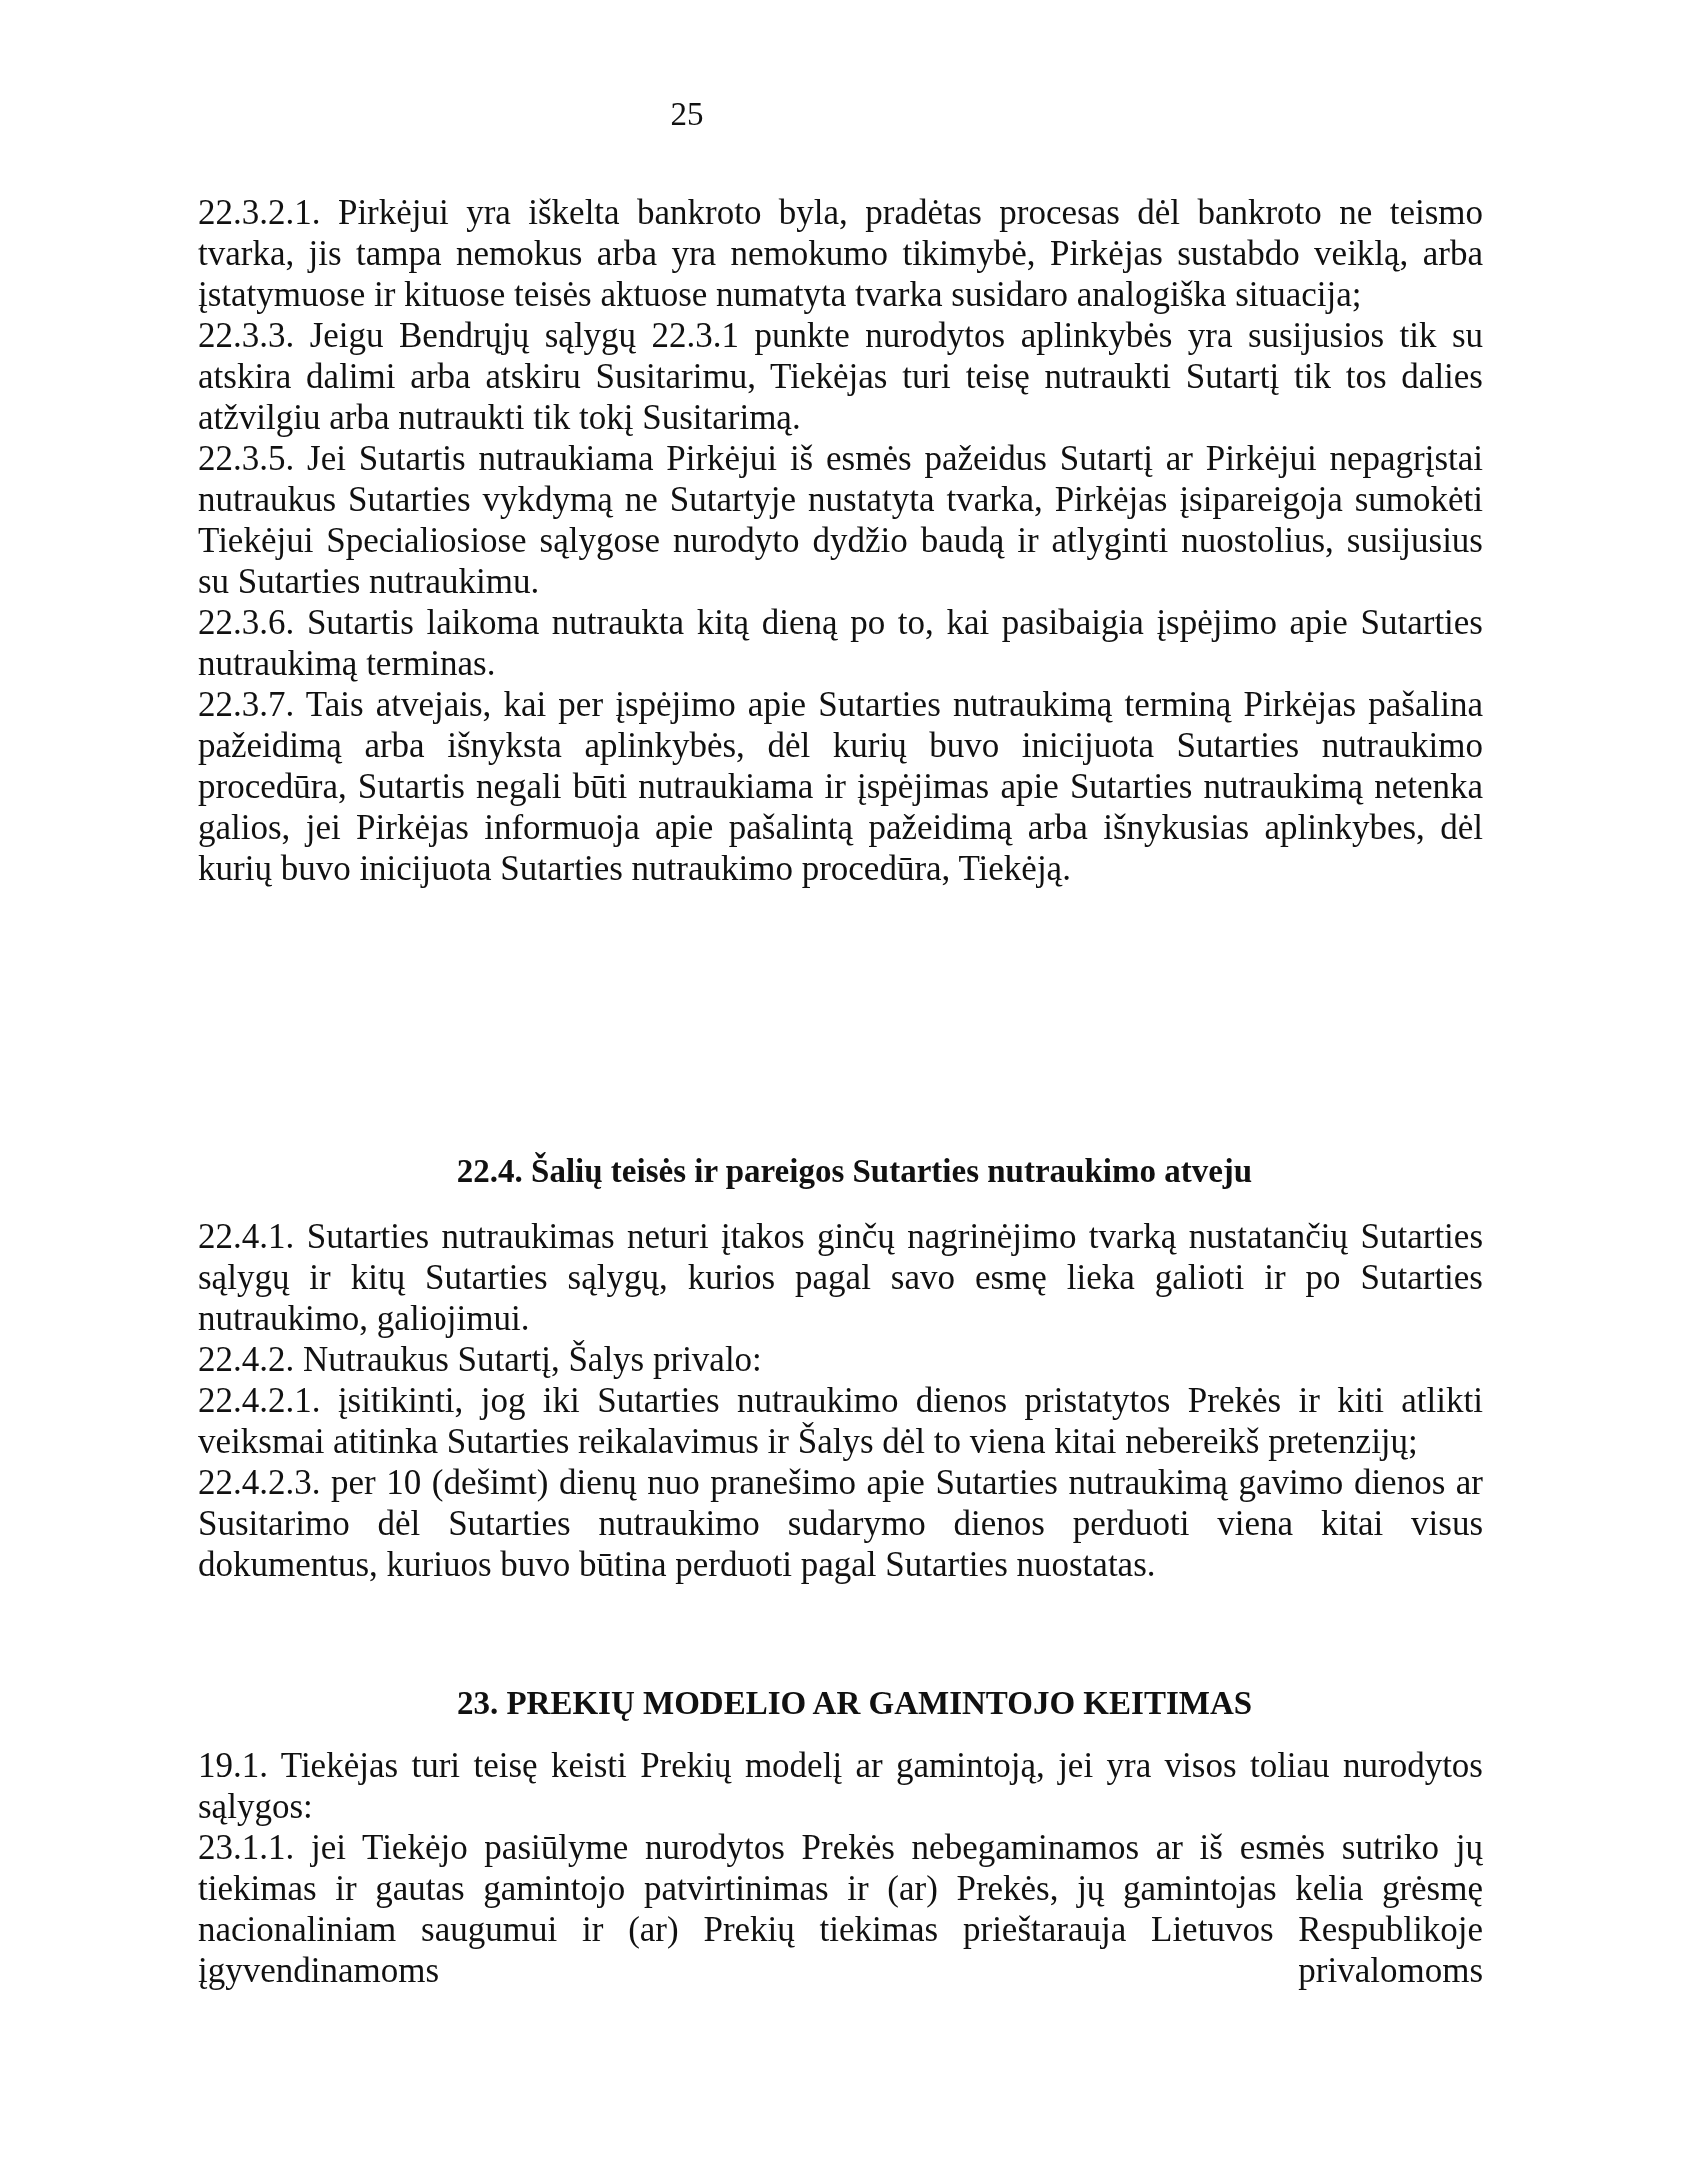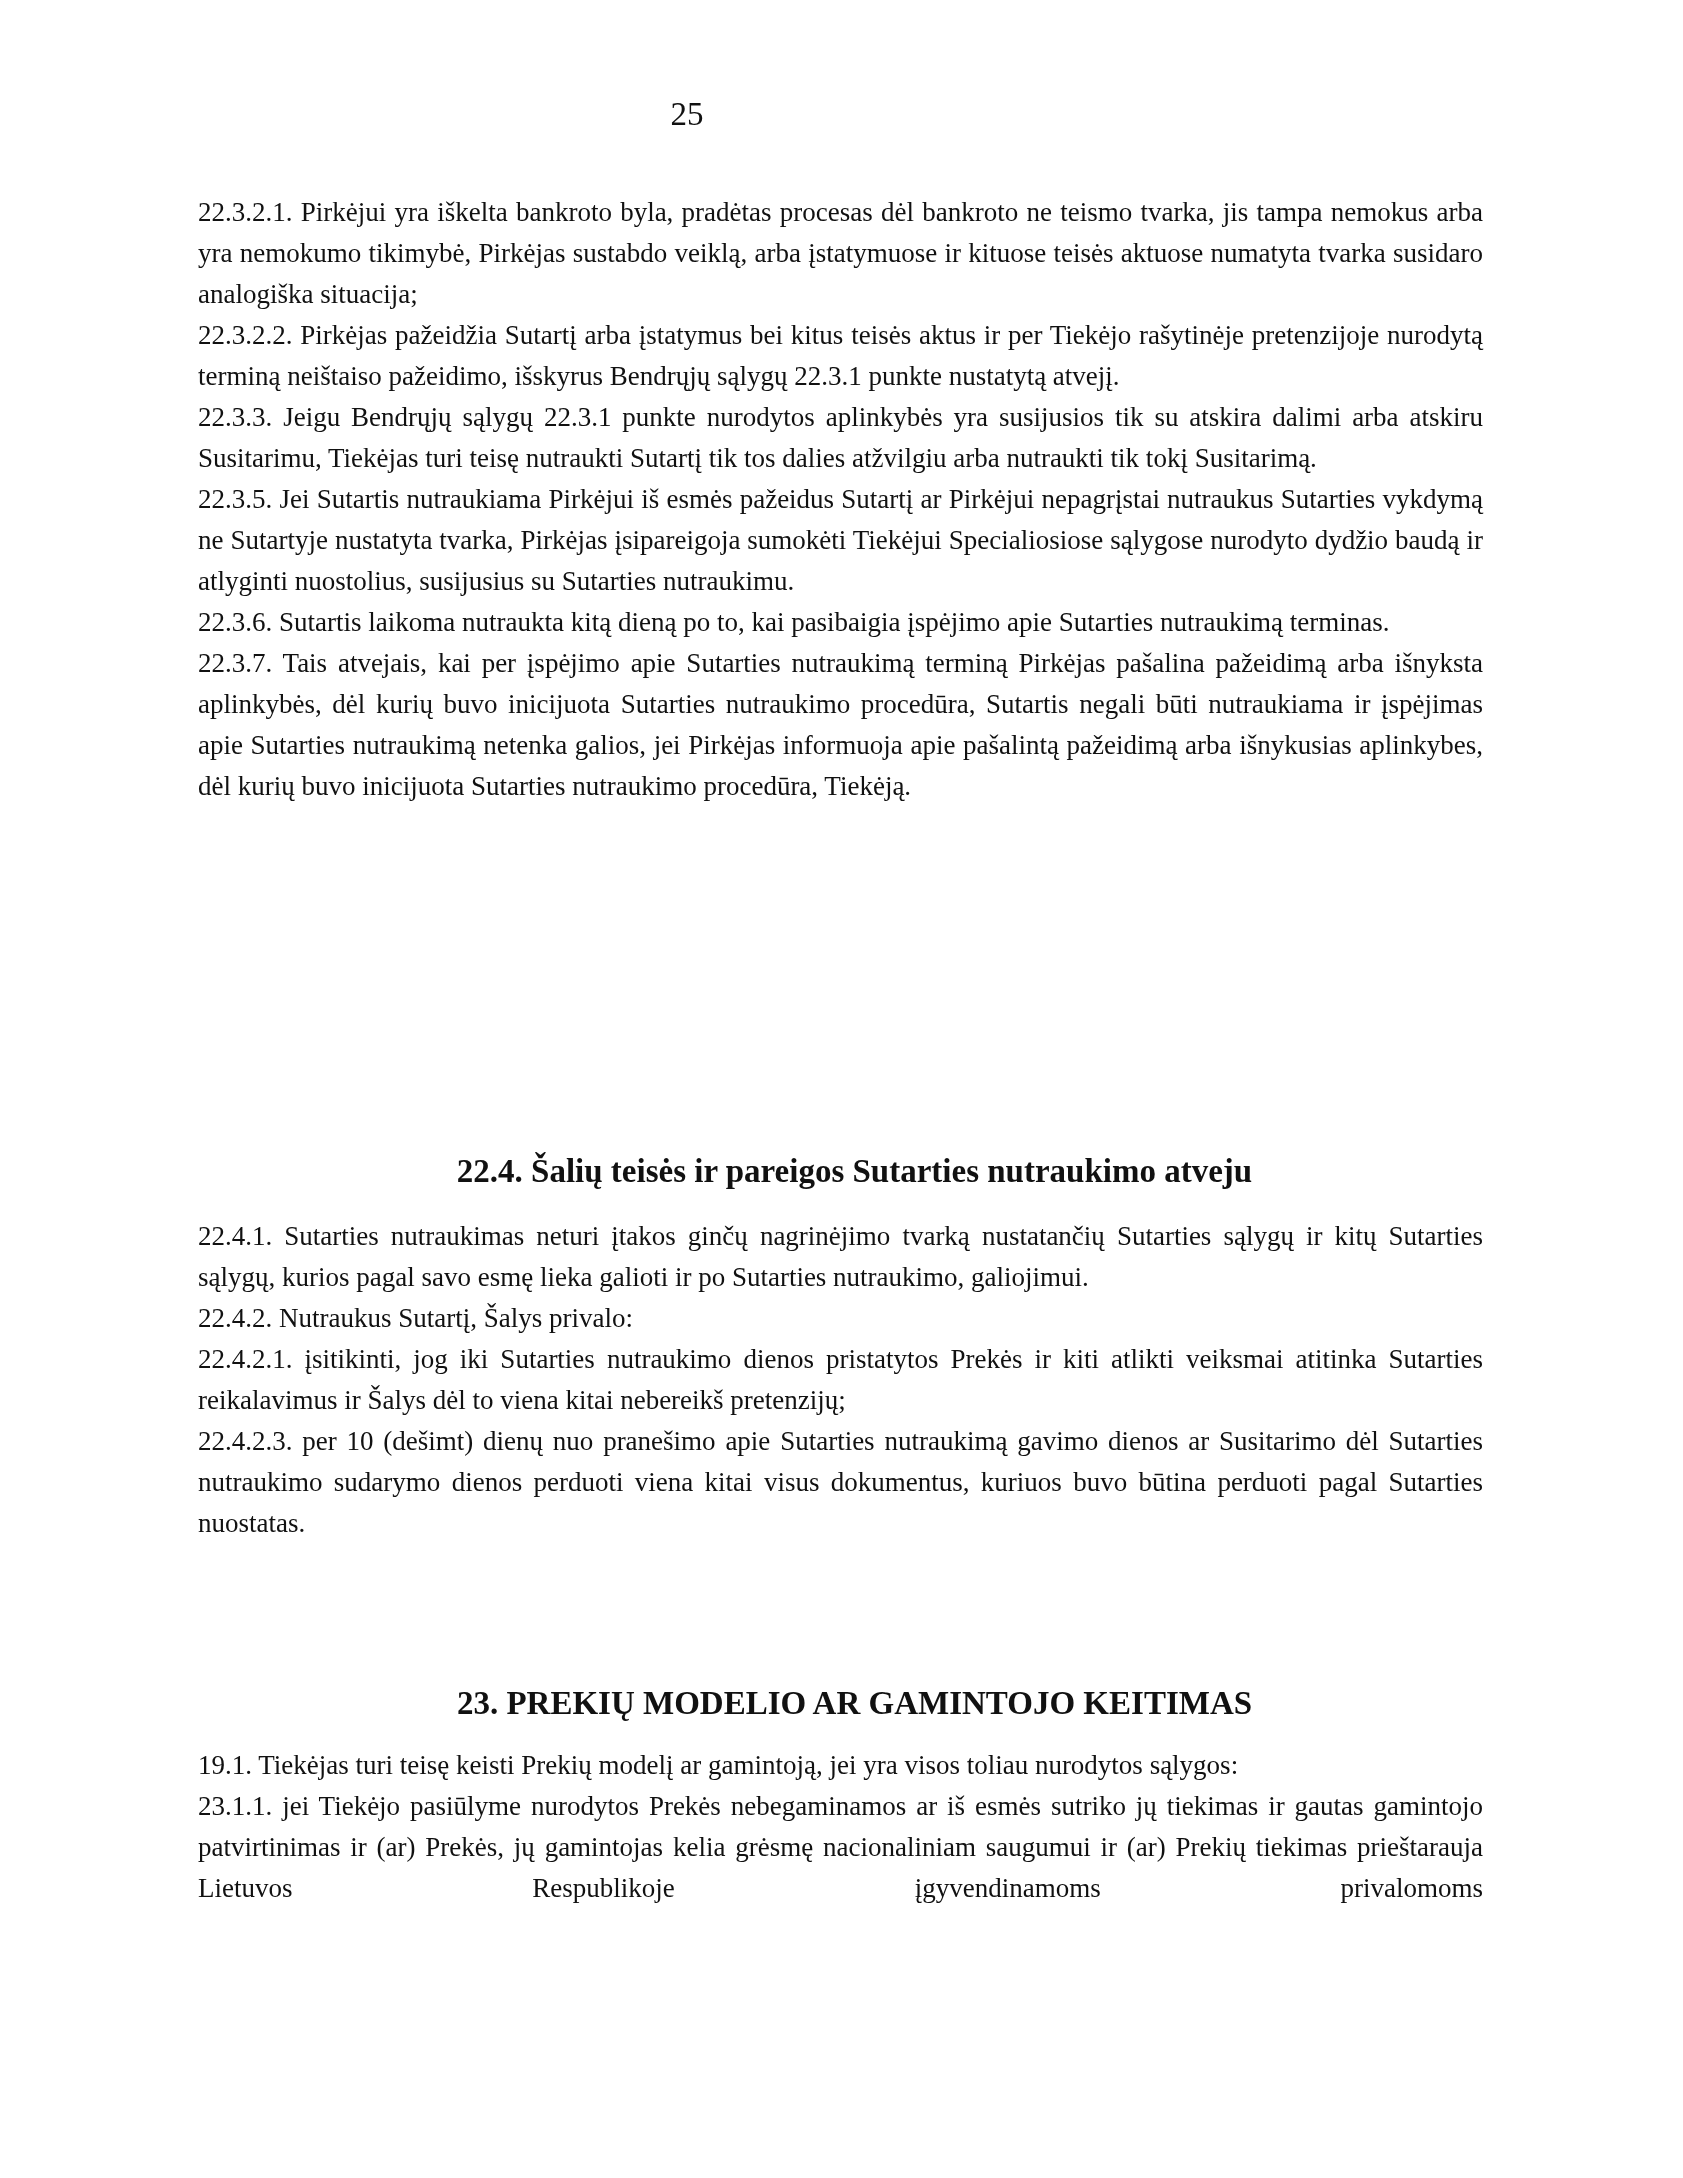--- a/index.html
+++ b/index.html
@@ -21,21 +21,21 @@
       width: 1374px;
       top: 94px;
       text-align: center;
       font-size: 33px;
       line-height: 41px;
     }
     .block {
       position: absolute;
       left: 198px;
       width: 1285px;
-      font-size: 27px;
+      font-size: 35px;
       line-height: 41px;
     }
     .block p {
       margin: 0;
       text-align: justify;
       hyphens: none;
     }
     .block p.continues {
       text-align-last: justify;
     }
@@ -55,21 +55,20 @@
     #heading-23 { top: 1669px; }
     #block-c { top: 1745px; }
   </style>
 </head>
 <body>
 
 <div class="page-number">25</div>
 
 <div class="block" id="block-a">
   <p>22.3.2.1. Pirkėjui yra iškelta bankroto byla, pradėtas procesas dėl bankroto ne teismo tvarka, jis tampa nemokus arba yra nemokumo tikimybė, Pirkėjas sustabdo veiklą, arba įstatymuose ir kituose teisės aktuose numatyta tvarka susidaro analogiška situacija;</p>
-  <p>22.3.2.2. Pirkėjas pažeidžia Sutartį arba įstatymus bei kitus teisės aktus ir per Tiekėjo rašytinėje pretenzijoje nurodytą terminą neištaiso pažeidimo, išskyrus Bendrųjų sąlygų 22.3.1 punkte nustatytą atvejį.</p>
   <p>22.3.3. Jeigu Bendrųjų sąlygų 22.3.1 punkte nurodytos aplinkybės yra susijusios tik su atskira dalimi arba atskiru Susitarimu, Tiekėjas turi teisę nutraukti Sutartį tik tos dalies atžvilgiu arba nutraukti tik tokį Susitarimą.</p>
   <p>22.3.5. Jei Sutartis nutraukiama Pirkėjui iš esmės pažeidus Sutartį ar Pirkėjui nepagrįstai nutraukus Sutarties vykdymą ne Sutartyje nustatyta tvarka, Pirkėjas įsipareigoja sumokėti Tiekėjui Specialiosiose sąlygose nurodyto dydžio baudą ir atlyginti nuostolius, susijusius su Sutarties nutraukimu.</p>
   <p>22.3.6. Sutartis laikoma nutraukta kitą dieną po to, kai pasibaigia įspėjimo apie Sutarties nutraukimą terminas.</p>
   <p>22.3.7. Tais atvejais, kai per įspėjimo apie Sutarties nutraukimą terminą Pirkėjas pašalina pažeidimą arba išnyksta aplinkybės, dėl kurių buvo inicijuota Sutarties nutraukimo procedūra, Sutartis negali būti nutraukiama ir įspėjimas apie Sutarties nutraukimą netenka galios, jei Pirkėjas informuoja apie pašalintą pažeidimą arba išnykusias aplinkybes, dėl kurių buvo inicijuota Sutarties nutraukimo procedūra, Tiekėją.</p>
 </div>
 
 <h2 class="heading" id="heading-22-4">22.4.  Šalių teisės ir pareigos Sutarties nutraukimo atveju</h2>
 
 <div class="block" id="block-b">
   <p>22.4.1. Sutarties nutraukimas neturi įtakos ginčų nagrinėjimo tvarką nustatančių Sutarties sąlygų ir kitų Sutarties sąlygų, kurios pagal savo esmę lieka galioti ir po Sutarties nutraukimo, galiojimui.</p>

